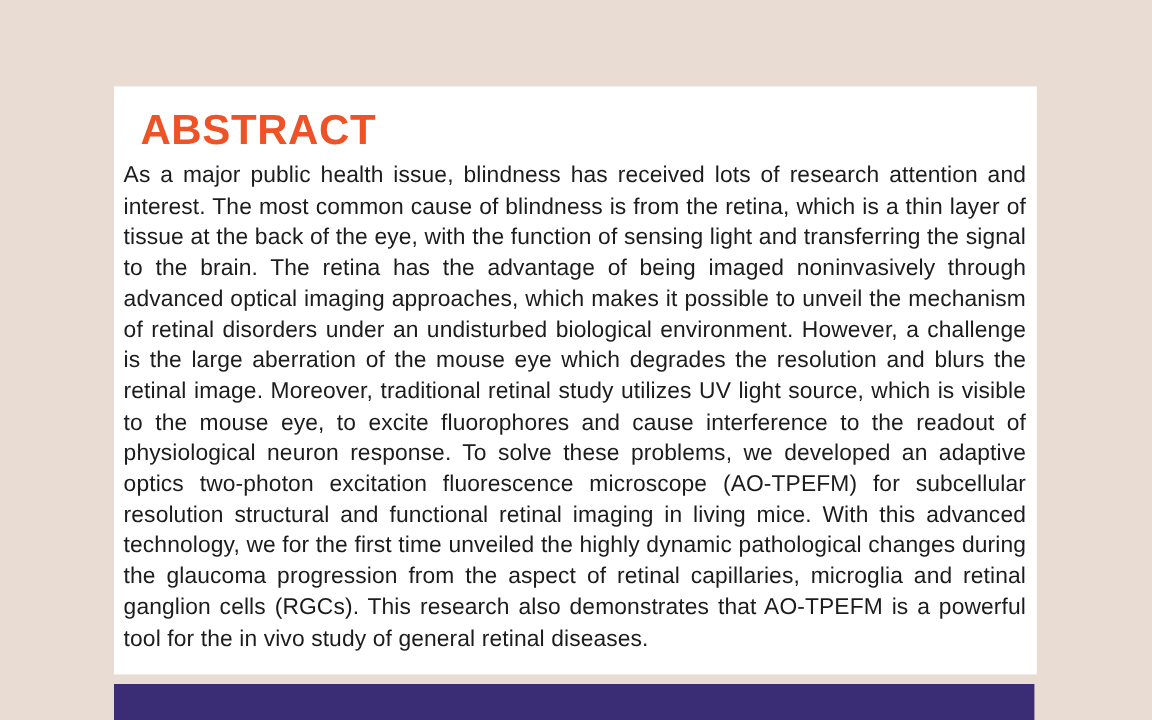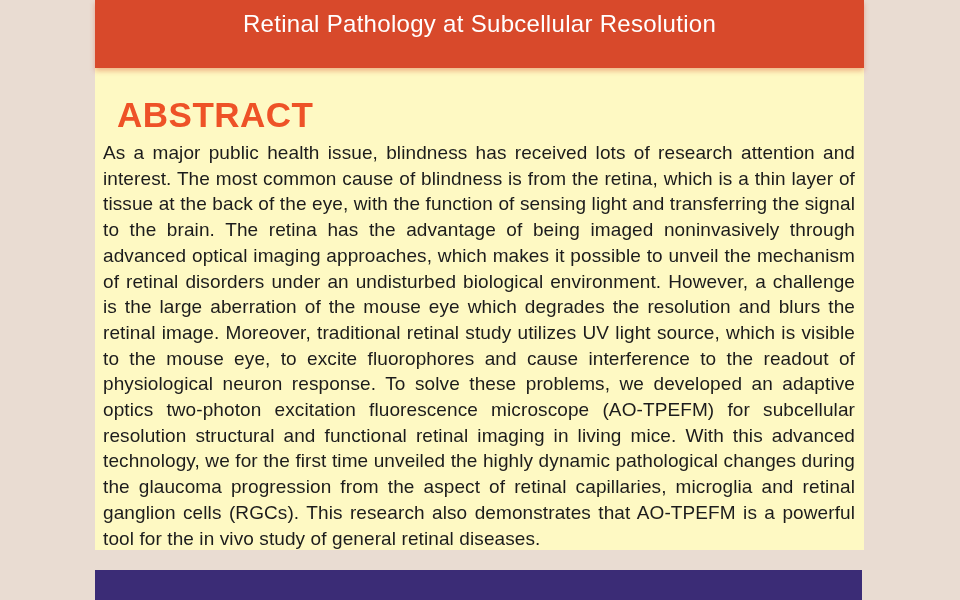--- a/index.html
+++ b/index.html
@@ -35,26 +35,26 @@
     text-align: center;
     color: #FFFFFF;
     font-size: 24px;
     font-weight: 400;
     letter-spacing: 0.3px;
     line-height: 27px;
   }
   .abstract-card {
     position: absolute;
     left: 95px;
-    top: 60px;
+    top: 72px;
     width: 769px;
     height: 490px;
-    background: #fef9c3;
+    background: #ffffff;
     box-sizing: border-box;
-    padding: 37px 9px 0 8px;
+    padding: 19px 9px 0 8px;
     overflow: hidden;
     z-index: 1;
   }
   .abstract-heading {
     margin: 0 0 7px 14px;
     color: #EE5227;
     font-size: 35px;
     font-weight: 700;
     letter-spacing: 0.5px;
     line-height: 36px;
@@ -74,23 +74,20 @@
     width: 767px;
     height: 30px;
     background: #3B2C76;
   }
 </style>
 </head>
 <body>
 
 <div class="poster">
 
-  <div class="header-banner">
-    <h1 class="header-title">Retinal Pathology at Subcellular Resolution</h1>
-  </div>
 
   <div class="abstract-card">
     <h2 class="abstract-heading">ABSTRACT</h2>
     <p class="abstract-body">As a major public health issue, blindness has received lots of research attention and interest. The most common cause of blindness is from the retina, which is a thin layer of tissue at the back of the eye, with the function of sensing light and transferring the signal to the brain. The retina has the advantage of being imaged noninvasively through advanced optical imaging approaches, which makes it possible to unveil the mechanism of retinal disorders under an undisturbed biological environment. However, a challenge is the large aberration of the mouse eye which degrades the resolution and blurs the retinal image. Moreover, traditional retinal study utilizes UV light source, which is visible to the mouse eye, to excite fluorophores and cause interference to the readout of physiological neuron response. To solve these problems, we developed an adaptive optics two-photon excitation fluorescence microscope (AO-TPEFM) for subcellular resolution structural and functional retinal imaging in living mice. With this advanced technology, we for the first time unveiled the highly dynamic pathological changes during the glaucoma progression from the aspect of retinal capillaries, microglia and retinal ganglion cells (RGCs). This research also demonstrates that AO-TPEFM is a powerful tool for the in vivo study of general retinal diseases.</p>
   </div>
 
   <div class="footer-bar"></div>
 
 </div>
 

